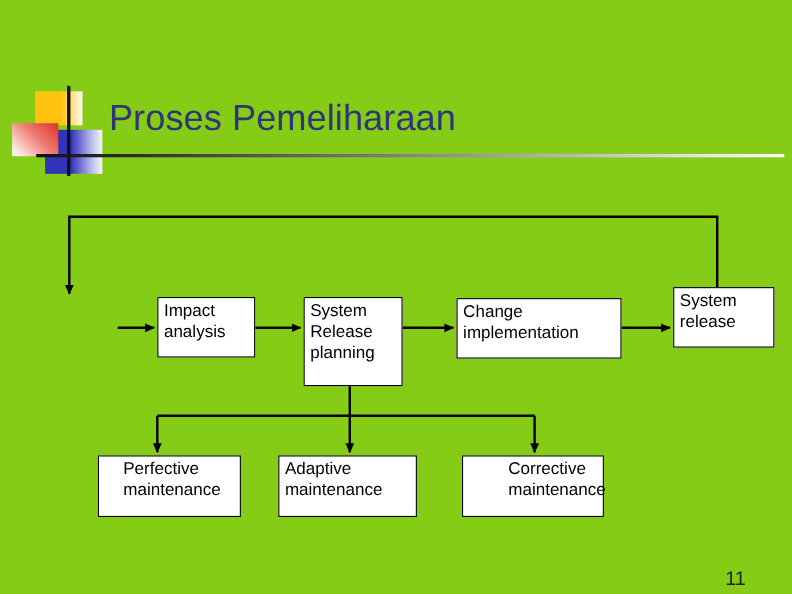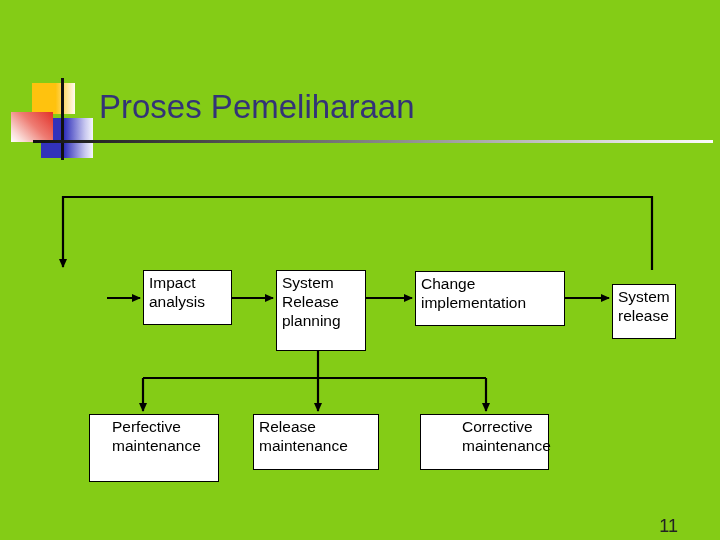--- a/index.html
+++ b/index.html
@@ -52,22 +52,22 @@
     color: #000000;
     font-size: 15.5px;
     line-height: 1.22;
     padding: 3px 5px;
     z-index: 7;
   }
   .n-change-request        { left: 21px;  top: 270px; width: 86px;  height: 55px; }
   .n-impact-analysis       { left: 143px; top: 270px; width: 89px;  height: 55px; }
   .n-system-release-planning { left: 276px; top: 270px; width: 90px; height: 81px; }
   .n-change-implementation { left: 415px; top: 271px; width: 150px; height: 55px; }
-  .n-system-release        { left: 612px; top: 284px; width: 64px;  height: 55px; }
-  .n-perfective            { left: 89px;  top: 414px; width: 130px; height: 68px; padding-left: 22px; }
+  .n-system-release        { left: 612px; top: 261px; width: 92px;  height: 55px; }
+  .n-perfective            { left: 89px;  top: 414px; width: 130px; height: 56px; padding-left: 22px; }
   .n-adaptive              { left: 253px; top: 414px; width: 126px; height: 56px; }
   .n-corrective            { left: 420px; top: 414px; width: 129px; height: 56px; padding-left: 41px; }
   
   .page-number {
     position: absolute; top: 516px; right: 42px;
     font-size: 18px; color: #222222; z-index: 5;
   }
 </style>
 </head>
 <body>
@@ -101,18 +101,18 @@
       <path d="M143,378 L143,411" marker-end="url(#arrow)"></path>
       <path d="M486,378 L486,411" marker-end="url(#arrow)"></path>
     </g>
   </svg>
 
   <div class="node n-impact-analysis">Impact analysis</div>
   <div class="node n-system-release-planning">System Release planning</div>
   <div class="node n-change-implementation">Change implementation</div>
   <div class="node n-system-release">System release</div>
   <div class="node n-perfective">Perfective maintenance</div>
-  <div class="node n-adaptive">Release maintenance</div>
+  <div class="node n-adaptive">Adaptive maintenance</div>
   <div class="node n-corrective">Corrective maintenance</div>
 
   <div class="page-number">11</div>
 
 </div>
 
 </body></html>

